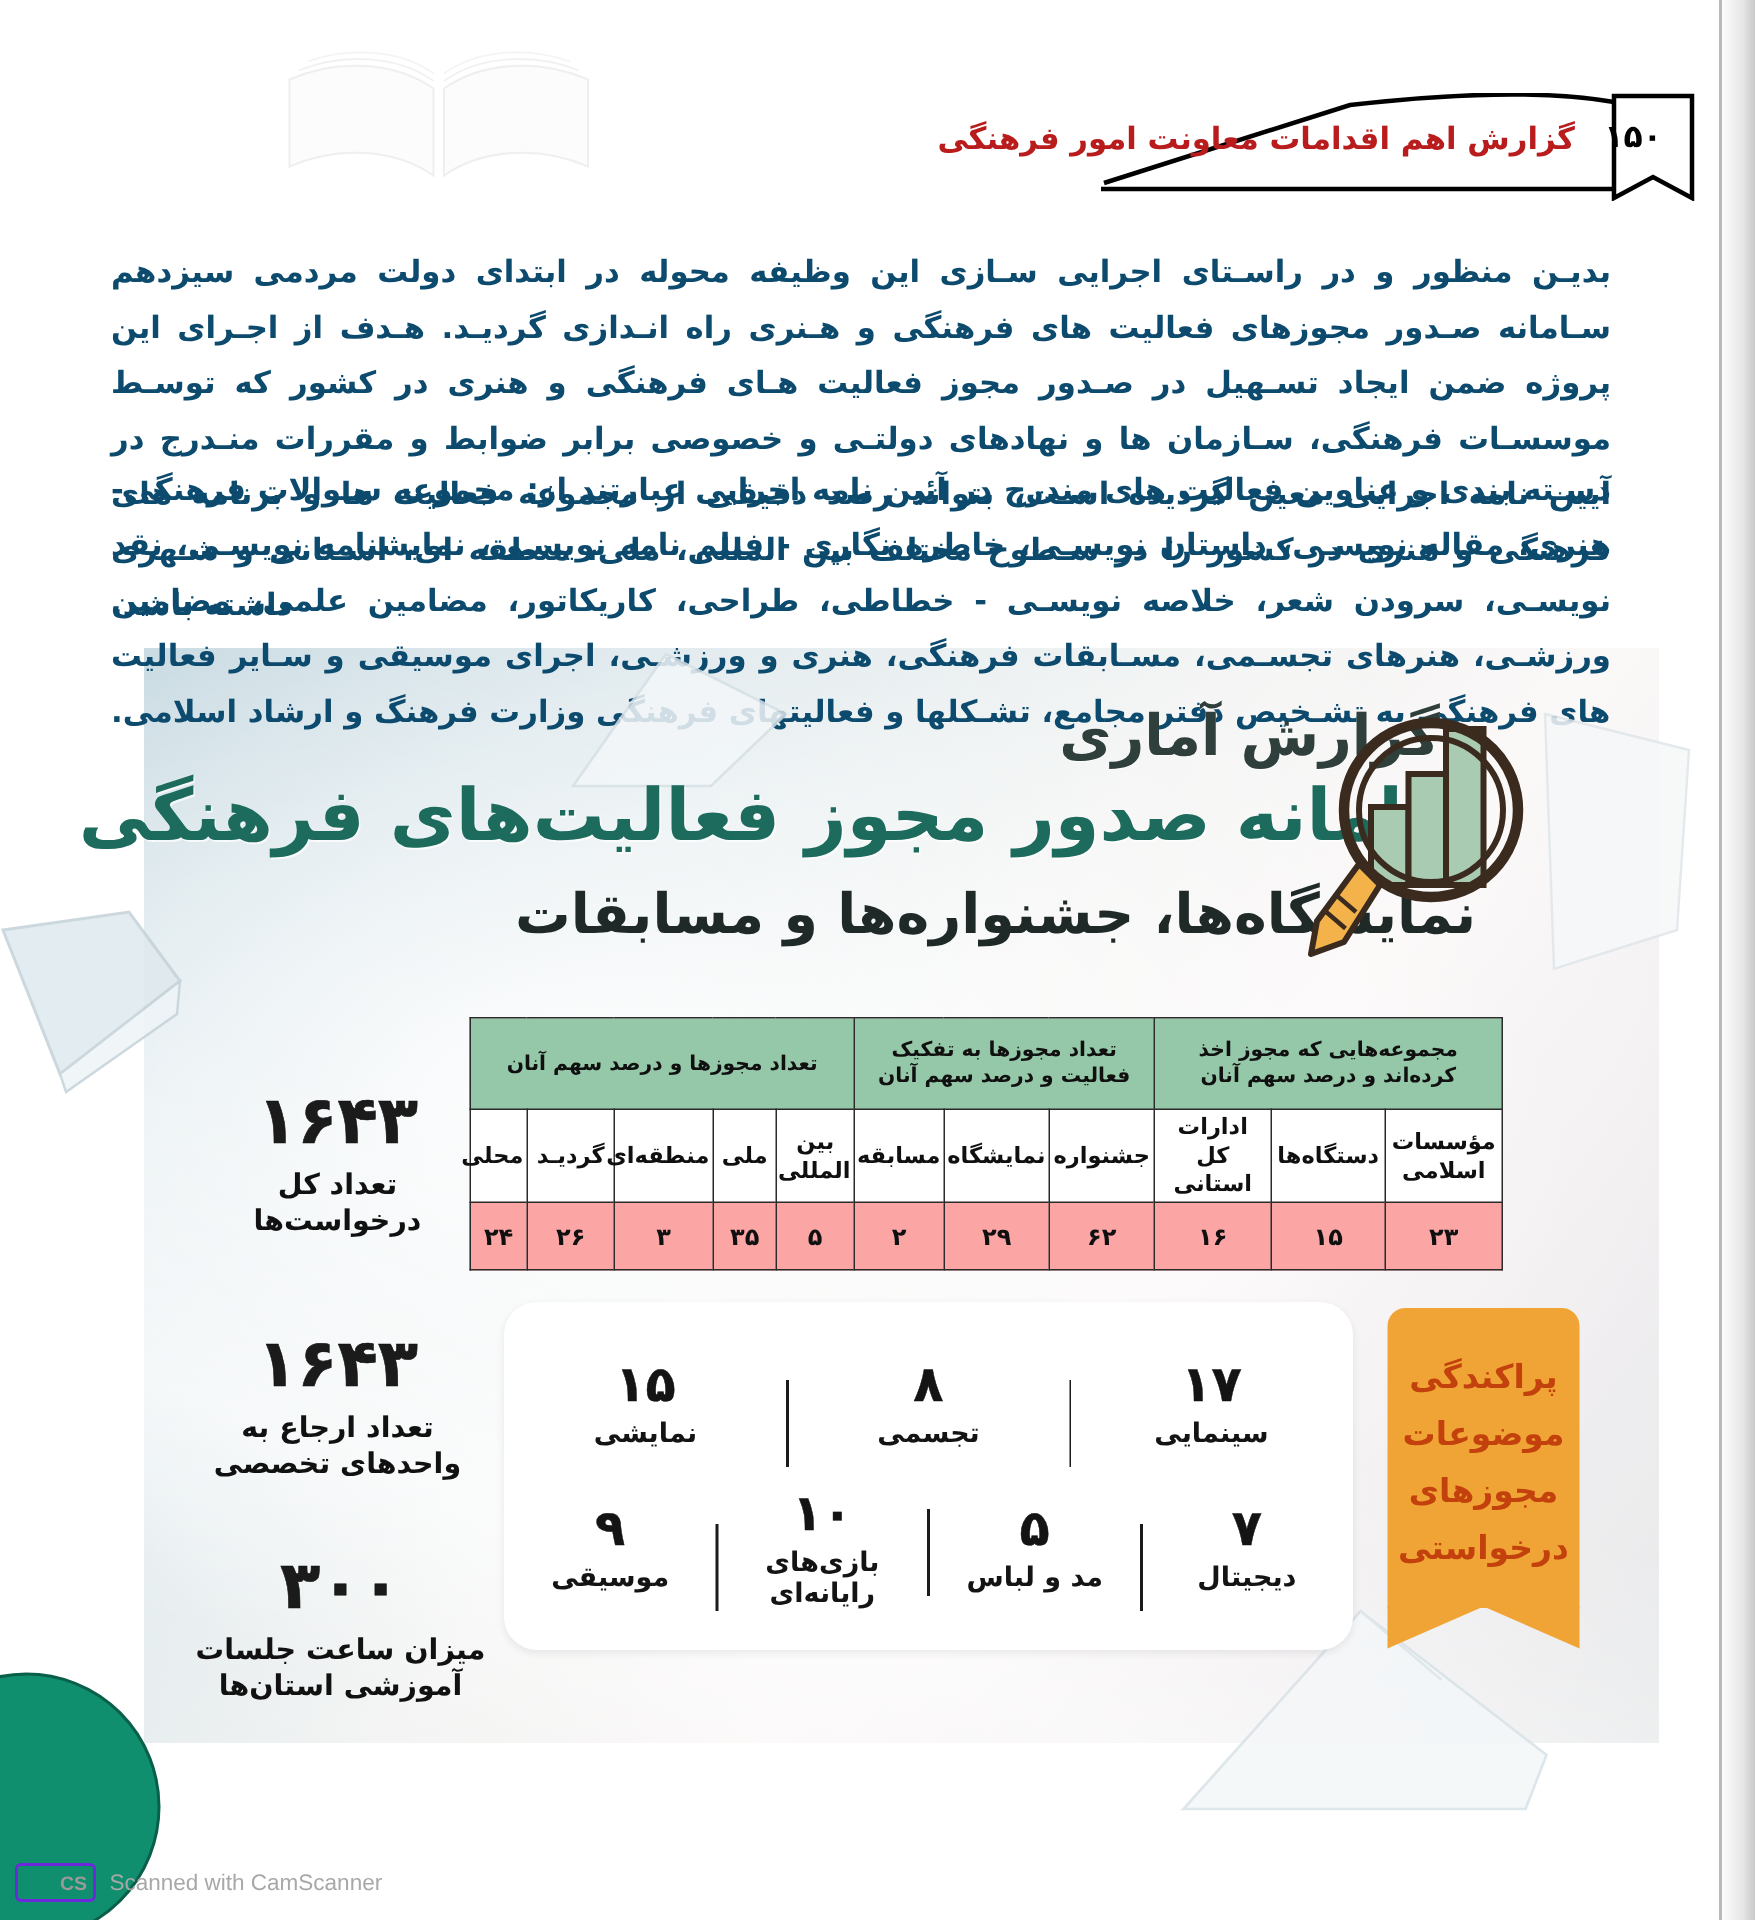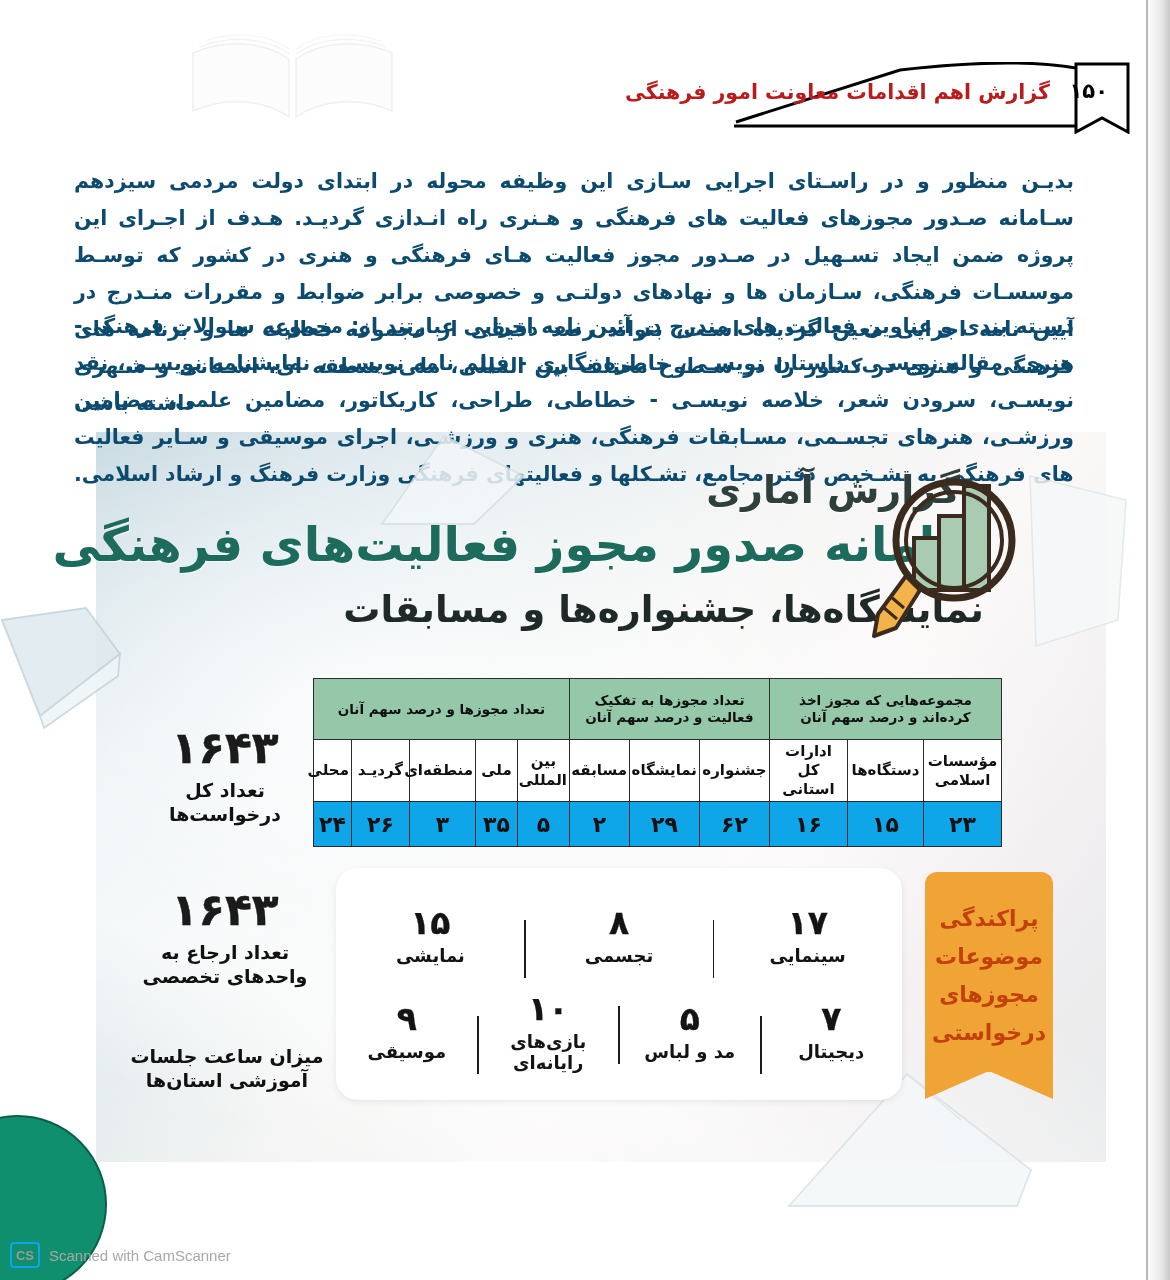--- a/index.html
+++ b/index.html
@@ -218,22 +218,22 @@
   }
   .stats-table thead tr.sub-row th {
     background: #ffffff;
     font-size: 15px;
     font-weight: bold;
     height: 52px;
     line-height: 19px;
     padding: 2px 2px;
   }
   .stats-table tbody td {
-    background: #0ea5e9;
-    font-size: 22px;
+    background: #fca5a5;
+    font-size: 16px;
     font-weight: bold;
     height: 42px;
   }
 
   
   .cat-card {
     position: absolute;
     right: 268px; top: 868px;
     width: 566px; height: 232px;
     background: #ffffff;
@@ -324,29 +324,30 @@
     position: absolute;
     left: 10px; bottom: 12px;
     display: flex;
     align-items: center;
     gap: 9px;
     z-index: 40;
     direction: ltr;
   }
   .cs-badge {
     width: 26px; height: 22px;
-    border: 2px solid #0ea5e9;
+    border: 2px solid #6d28d9;
     border-radius: 4px;
     color: #9a9a9a;
     font-size: 13px;
     font-weight: bold;
     display: flex;
     align-items: center;
     justify-content: center;
     font-family: "Liberation Sans", sans-serif;
+    padding-left: 24px;
   }
   .cs-text {
     color: #a8a8a8;
     font-size: 15px;
     font-family: "Liberation Sans", sans-serif;
   }
 </style>
 </head>
 <body>
 
@@ -422,20 +423,21 @@
     </div>
   </div>
   <div class="stat" id="stat-2">
     <div class="stat-number">۱۶۴۳</div>
     <div class="stat-label">
       <span>تعداد ارجاع به</span><br>
       <span>واحدهای تخصصی</span>
     </div>
   </div>
   <div class="stat" id="stat-3">
+    <div class="stat-number">۳۰۰</div>
     <div class="stat-label">
       <span>میزان ساعت جلسات</span><br>
       <span>آموزشی استان‌ها</span>
     </div>
   </div>
 
   <table class="stats-table">
     <colgroup>
       <col style="width:78px">
         <col style="width:76px">

